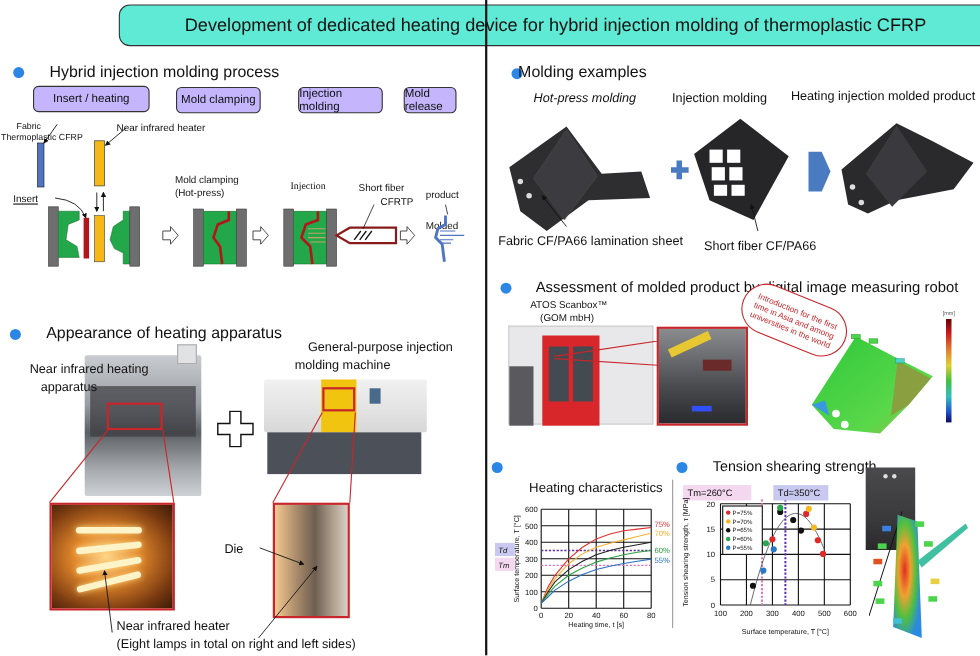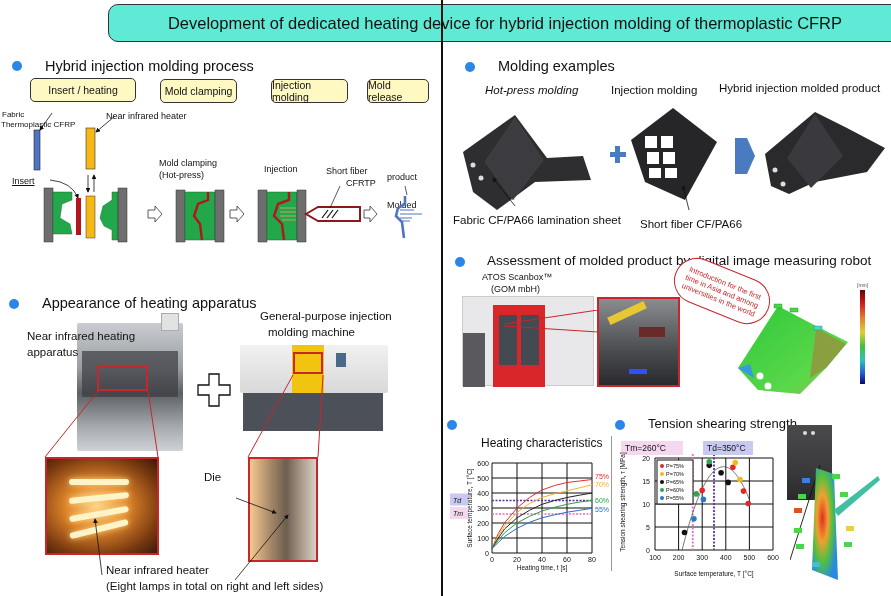--- a/index.html
+++ b/index.html
@@ -5,49 +5,49 @@
   * { box-sizing: border-box; margin: 0; padding: 0; }
   body { width: 891px; height: 596px; background: #ffffff; position: relative; overflow: hidden;
          font-family: "Liberation Sans", sans-serif; color: #111; }
   .abs { position: absolute; }
   .title-box { left: 96px; top: 4px; width: 794px; height: 38px; border: 1.5px solid #333; border-radius: 10px;
                display: flex; align-items: center; justify-content: center; font-size: 16.5px; background: #5eead4; margin-left: 12px; }
   .vdivider { left: 441px; top: 0; width: 2px; height: 596px; background: #111; }
   .bullet { width: 10px; height: 10px; border-radius: 50%; background: #2b86e6; }
   .sec-title { font-size: 14.5px; white-space: nowrap; }
   .step-box { height: 24px; border: 1.2px solid #333; border-radius: 5px; display: flex; align-items: center;
-              justify-content: center; font-size: 10.5px; background: #fef9c3; }
+              justify-content: center; font-size: 10.5px; background: #c4b5fd; }
   .lbl { font-size: 9px; white-space: nowrap; line-height: 1.15; }
   .lbl-sm { font-size: 8px; white-space: nowrap; line-height: 1.15; }
   .lbl-md { font-size: 11.5px; white-space: nowrap; line-height: 1.2; }
   .photo { border-radius: 2px; }
   .redframe { border: 2px solid #c8262a; }
   svg text { font-family: "Liberation Sans", sans-serif; }
 </style>
 </head>
 <body>
 
 <div class="abs title-box">Development of dedicated heating device for hybrid injection molding of thermoplastic CFRP</div>
 <div class="abs vdivider"></div>
 
 <div class="abs bullet" style="left:12px;top:61px;"></div>
 <div class="abs sec-title" style="left:45px;top:58px;">Hybrid injection molding process</div>
 
 <div class="abs step-box" style="left:30px;top:78px;width:106px;">Insert / heating</div>
 <div class="abs step-box" style="left:160px;top:79px;width:77px;">Mold clamping</div>
 <div class="abs step-box" style="left:271px;top:79px;width:77px;">Injection molding</div>
-<div class="abs step-box" style="left:367px;top:79px;width:62px;">Mold release</div>
-
-<div class="abs lbl-sm" style="left:2px;top:110px;">Fabric</div>
+<div class="abs step-box" style="left:367px;top:79px;width:48px;">Mold release</div>
+
+<div class="abs lbl-sm" style="left:15px;top:110px;">Fabric</div>
 <div class="abs lbl-sm" style="left:1px;top:120px;">Thermoplastic CFRP</div>
 <div class="abs lbl" style="left:106px;top:111px;">Near infrared heater</div>
 <div class="abs lbl" style="left:12px;top:176px;text-decoration:underline;">Insert</div>
 <div class="abs lbl" style="left:159px;top:158px;">Mold clamping</div>
 <div class="abs lbl" style="left:159px;top:170px;">(Hot-press)</div>
-<div class="abs lbl" style="left:264px;top:164px;">Injection</div>
+<div class="abs lbl" style="left:264px;top:164px;font-family:Liberation Serif, serif;">Injection</div>
 <div class="abs lbl" style="left:326px;top:166px;text-align:center;">Short fiber</div>
 <div class="abs lbl" style="left:326px;top:178px;margin-left:20px;">CFRTP</div>
 <div class="abs lbl" style="left:387px;top:160px;margin-top:40px;">Molded</div>
 <div class="abs lbl" style="left:387px;top:172px;">product</div>
 
 <svg class="abs" style="left:0;top:100px;" width="440" height="150">
   <defs>
     <marker id="ah" markerWidth="6" markerHeight="6" refX="5" refY="3" orient="auto">
         <path d="M0,0 L6,3 L0,6 z" fill="#111"></path>
       </marker>
@@ -96,27 +96,27 @@
 
 <div class="abs bullet" style="left:9px;top:299px;"></div>
 <div class="abs sec-title" style="left:42px;top:295px;">Appearance of heating apparatus</div>
 
 <div class="abs photo" style="left:77px;top:323px;width:106px;height:128px;background:linear-gradient(180deg,#c9ccd0 0%,#9a9ea4 35%,#5c5f64 55%,#a3a7ac 80%,#cfd2d5 100%);">
   <div class="abs" style="left:5px;top:28px;width:96px;height:46px;background:#3a3c40;opacity:0.7;"></div>
   <div class="abs" style="left:84px;top:-10px;width:18px;height:18px;background:#e0e2e4;border:1px solid #aaa;"></div>
 </div>
 <div class="abs redframe" style="left:97px;top:366px;width:51px;height:25px;"></div>
 <div class="abs lbl-md" style="left:27px;top:330px;">Near infrared heating</div>
-<div class="abs lbl-md" style="left:27px;top:346px;">apparatus</div>
+<div class="abs lbl-md" style="left:37px;top:346px;">apparatus</div>
 
 <svg class="abs" style="left:197px;top:373px;" width="34" height="34">
   <path d="M12,1 L22,1 L22,12 L33,12 L33,22 L22,22 L22,33 L12,33 L12,22 L1,22 L1,12 L12,12 z" fill="#fff" stroke="#111" stroke-width="1.3"></path>
 </svg>
 
-<div class="abs lbl-md" style="left:260px;top:310px;">General-purpose injection</div>
+<div class="abs lbl-md" style="left:280px;top:310px;">General-purpose injection</div>
 <div class="abs lbl-md" style="left:268px;top:326px;">molding machine</div>
 <div class="abs photo" style="left:240px;top:345px;width:148px;height:48px;background:linear-gradient(180deg,#f1f1f1,#d8d8d8);">
   <div class="abs" style="left:52px;top:0;width:32px;height:48px;background:#f1c40f;"></div>
   <div class="abs" style="left:96px;top:8px;width:10px;height:14px;background:#4a6a8a;"></div>
 </div>
 <div class="abs" style="left:243px;top:393px;width:140px;height:38px;background:#4c5058;"></div>
 <div class="abs redframe" style="left:293px;top:352px;width:30px;height:22px;"></div>
 
 <svg class="abs" style="left:0;top:280px;" width="440" height="316">
   <line x1="98" y1="111" x2="45" y2="177" stroke="#c8262a" stroke-width="1"></line>
@@ -127,34 +127,34 @@
 
 <div class="abs redframe" style="left:45px;top:457px;width:114px;height:98px;background:radial-gradient(ellipse at 45% 50%,#ffd68a 0%,#e0862a 35%,#7a3a10 75%,#3a1a08 100%);">
   <div class="abs" style="left:22px;top:20px;width:60px;height:6px;background:#fff4c8;border-radius:3px;box-shadow:0 0 6px #ffd27a;"></div>
   <div class="abs" style="left:22px;top:36px;width:60px;height:6px;background:#fff4c8;border-radius:3px;box-shadow:0 0 6px #ffd27a;transform:rotate(-6deg);"></div>
   <div class="abs" style="left:22px;top:52px;width:60px;height:6px;background:#fff4c8;border-radius:3px;box-shadow:0 0 6px #ffd27a;transform:rotate(-10deg);"></div>
   <div class="abs" style="left:22px;top:67px;width:60px;height:6px;background:#fff4c8;border-radius:3px;box-shadow:0 0 6px #ffd27a;transform:rotate(-14deg);"></div>
 </div>
 
 <div class="abs redframe" style="left:248px;top:457px;width:70px;height:105px;background:linear-gradient(90deg,#f5c890 0%,#a88a6a 30%,#6e5e50 55%,#b0a090 80%,#d8d0c8 100%);"></div>
 
-<div class="abs lbl-md" style="left:204px;top:471px;text-align:center;">Die</div>
+<div class="abs lbl-md" style="left:204px;top:494px;text-align:center;">Die</div>
 <svg class="abs" style="left:0;top:440px;" width="440" height="156">
   <line x1="236" y1="58" x2="276" y2="73" stroke="#111" stroke-width="0.8" marker-end="url(#ah)"></line>
   <line x1="102" y1="135" x2="95" y2="79" stroke="#111" stroke-width="0.8" marker-end="url(#ah)"></line>
   <line x1="235" y1="140" x2="288" y2="75" stroke="#111" stroke-width="0.8" marker-end="url(#ah)"></line>
 </svg>
 <div class="abs lbl-md" style="left:106px;top:564px;">Near infrared heater</div>
 <div class="abs lbl-md" style="left:106px;top:580px;">(Eight lamps in total on right and left sides)</div>
 
 <div class="abs bullet" style="left:465px;top:62px;"></div>
-<div class="abs sec-title" style="left:498px;top:58px;">Molding examples</div>
+<div class="abs sec-title" style="left:471px;top:58px;">Molding examples</div>
 <div class="abs lbl-md" style="left:485px;top:84px;font-style:italic;">Hot-press molding</div>
 <div class="abs lbl-md" style="left:611px;top:84px;">Injection molding</div>
-<div class="abs lbl-md" style="left:719px;top:82px;">Hybrid injection molded product</div>
+<div class="abs lbl-md" style="left:719px;top:82px;">Heating injection molded product</div>
 
 <svg class="abs" style="left:455px;top:100px;" width="436" height="125">
 
   <g>
     <path d="M8,52 L60,15 L92,58 L128,56 L136,80 L80,82 L42,110 L18,92 z" fill="#2e2e30"></path>
     <path d="M30,62 L60,18 L88,60 L58,100 z" fill="#3c3c40" stroke="#555" stroke-width="0.4"></path>
     <circle cx="18" cy="65" r="2.5" fill="#ddd"></circle>
       <circle cx="26" cy="78" r="2.5" fill="#ddd"></circle>
   </g>
 

